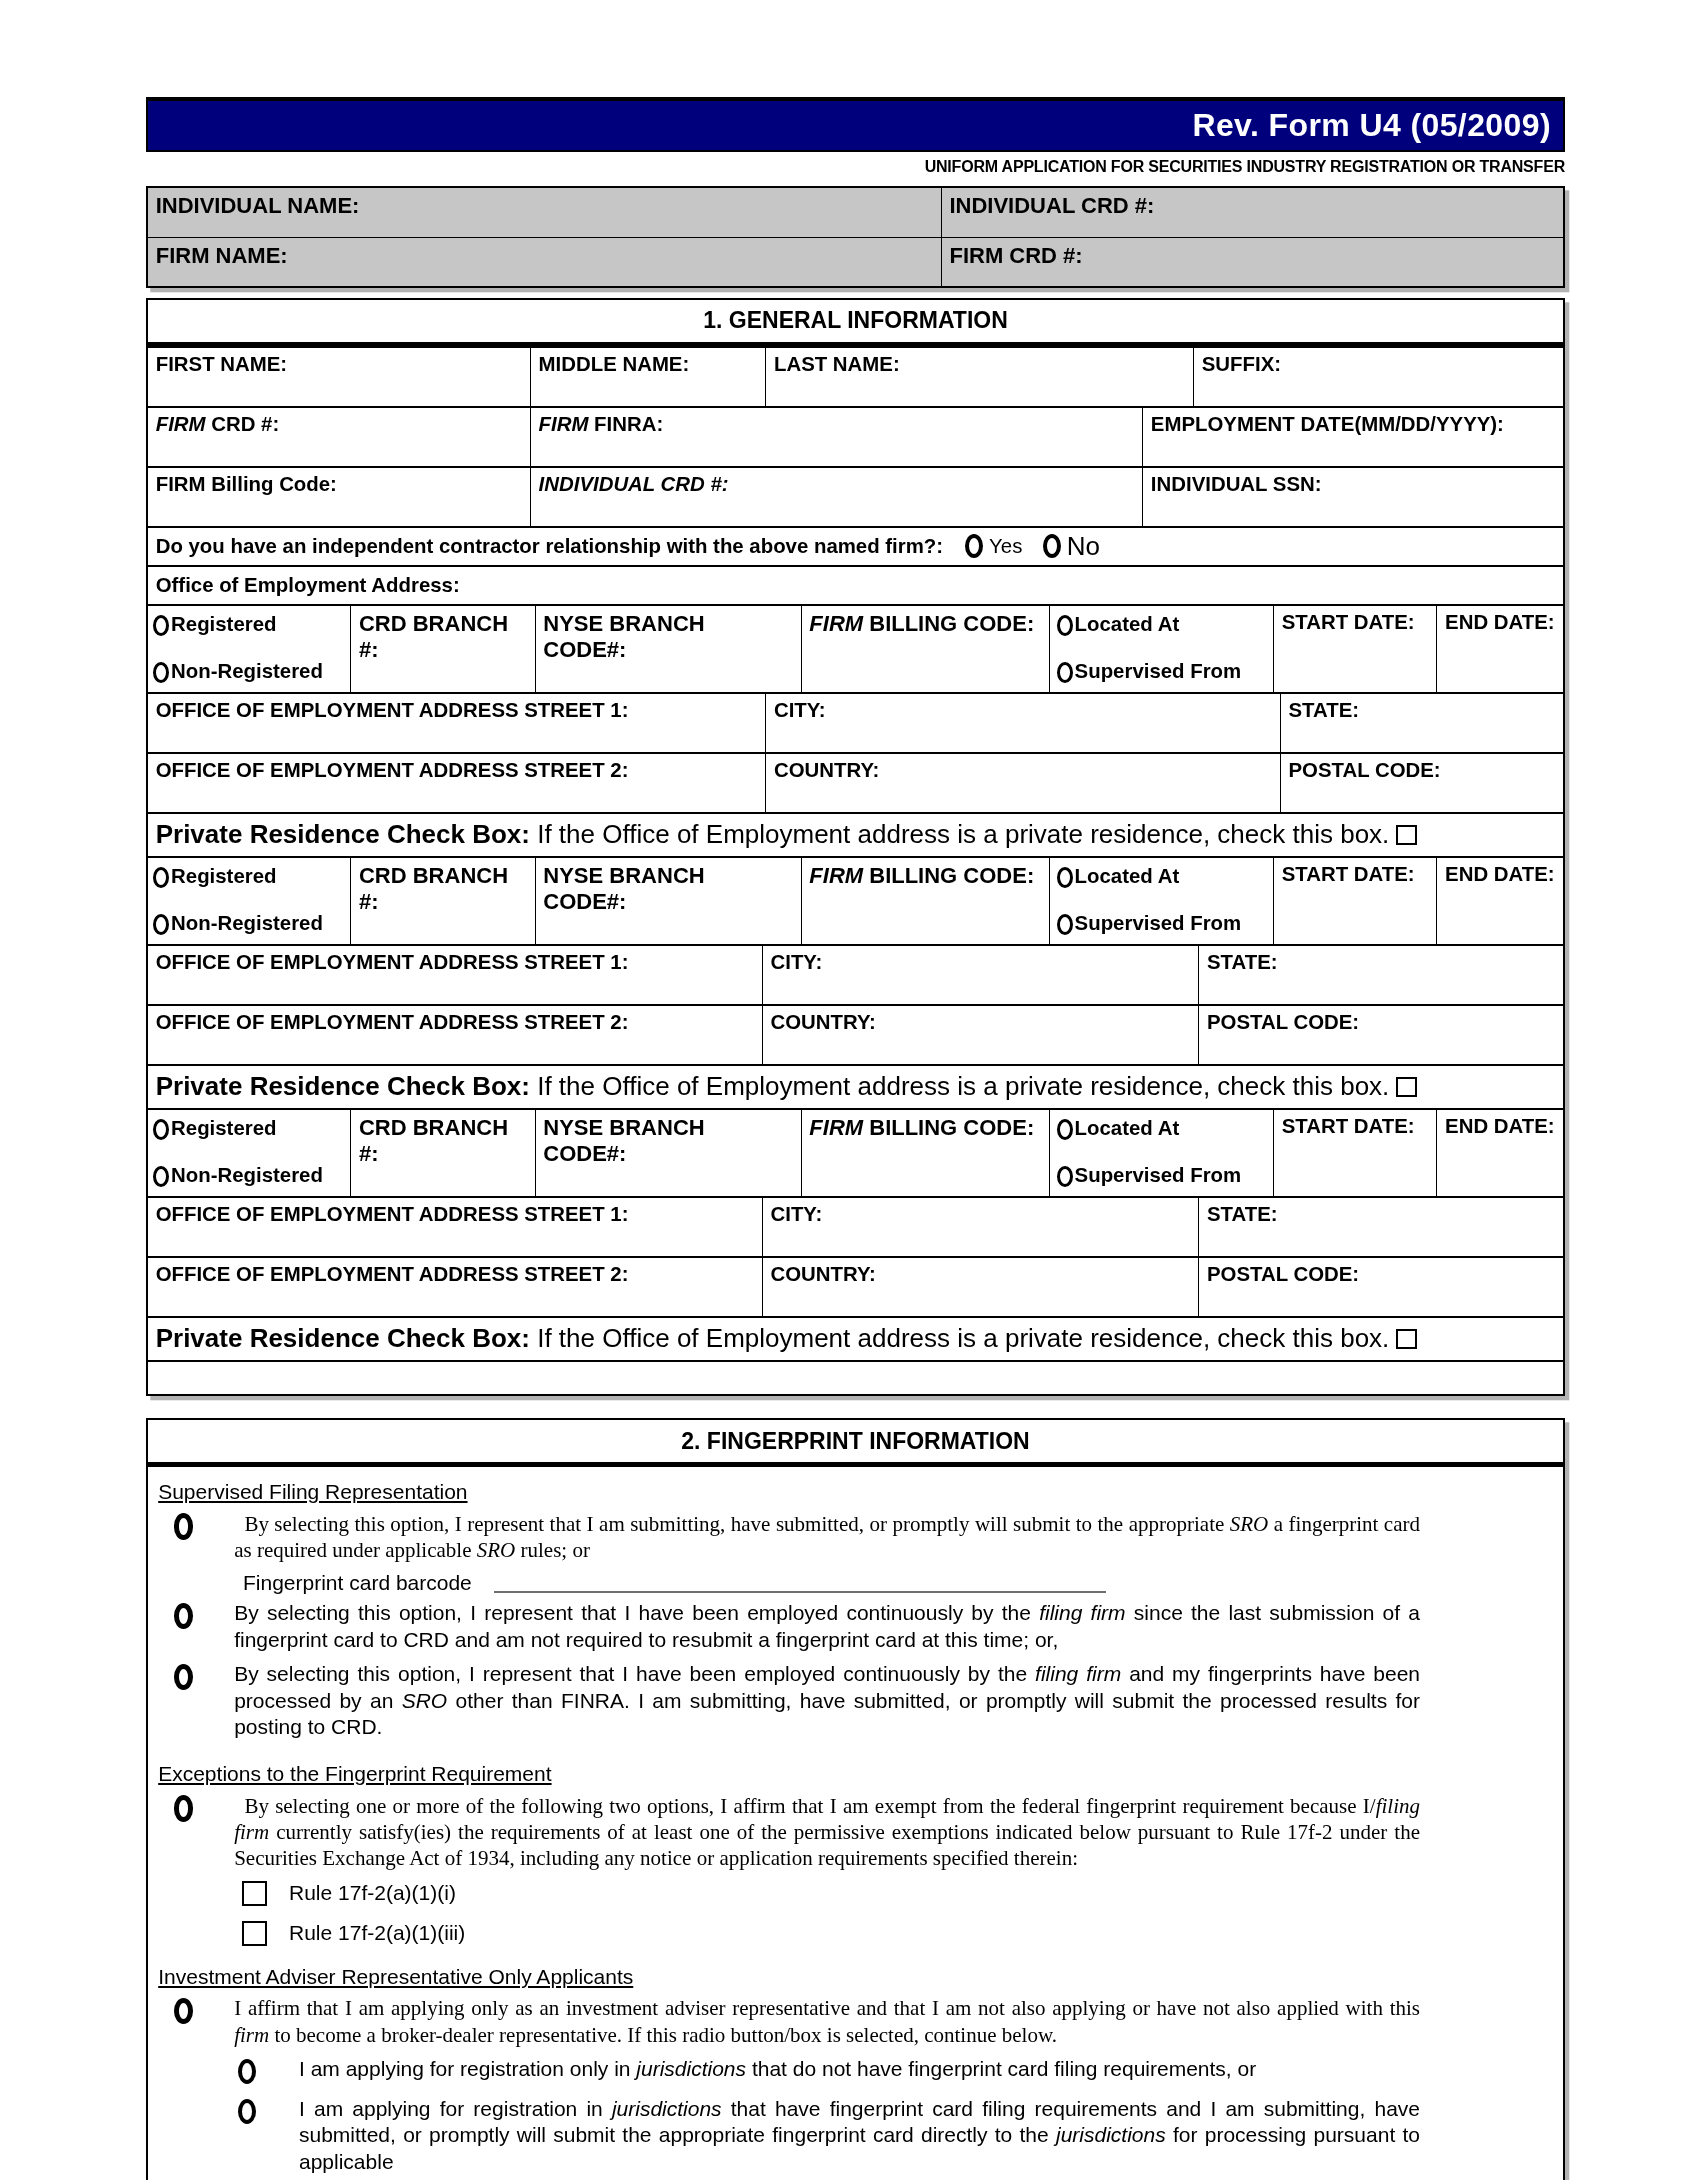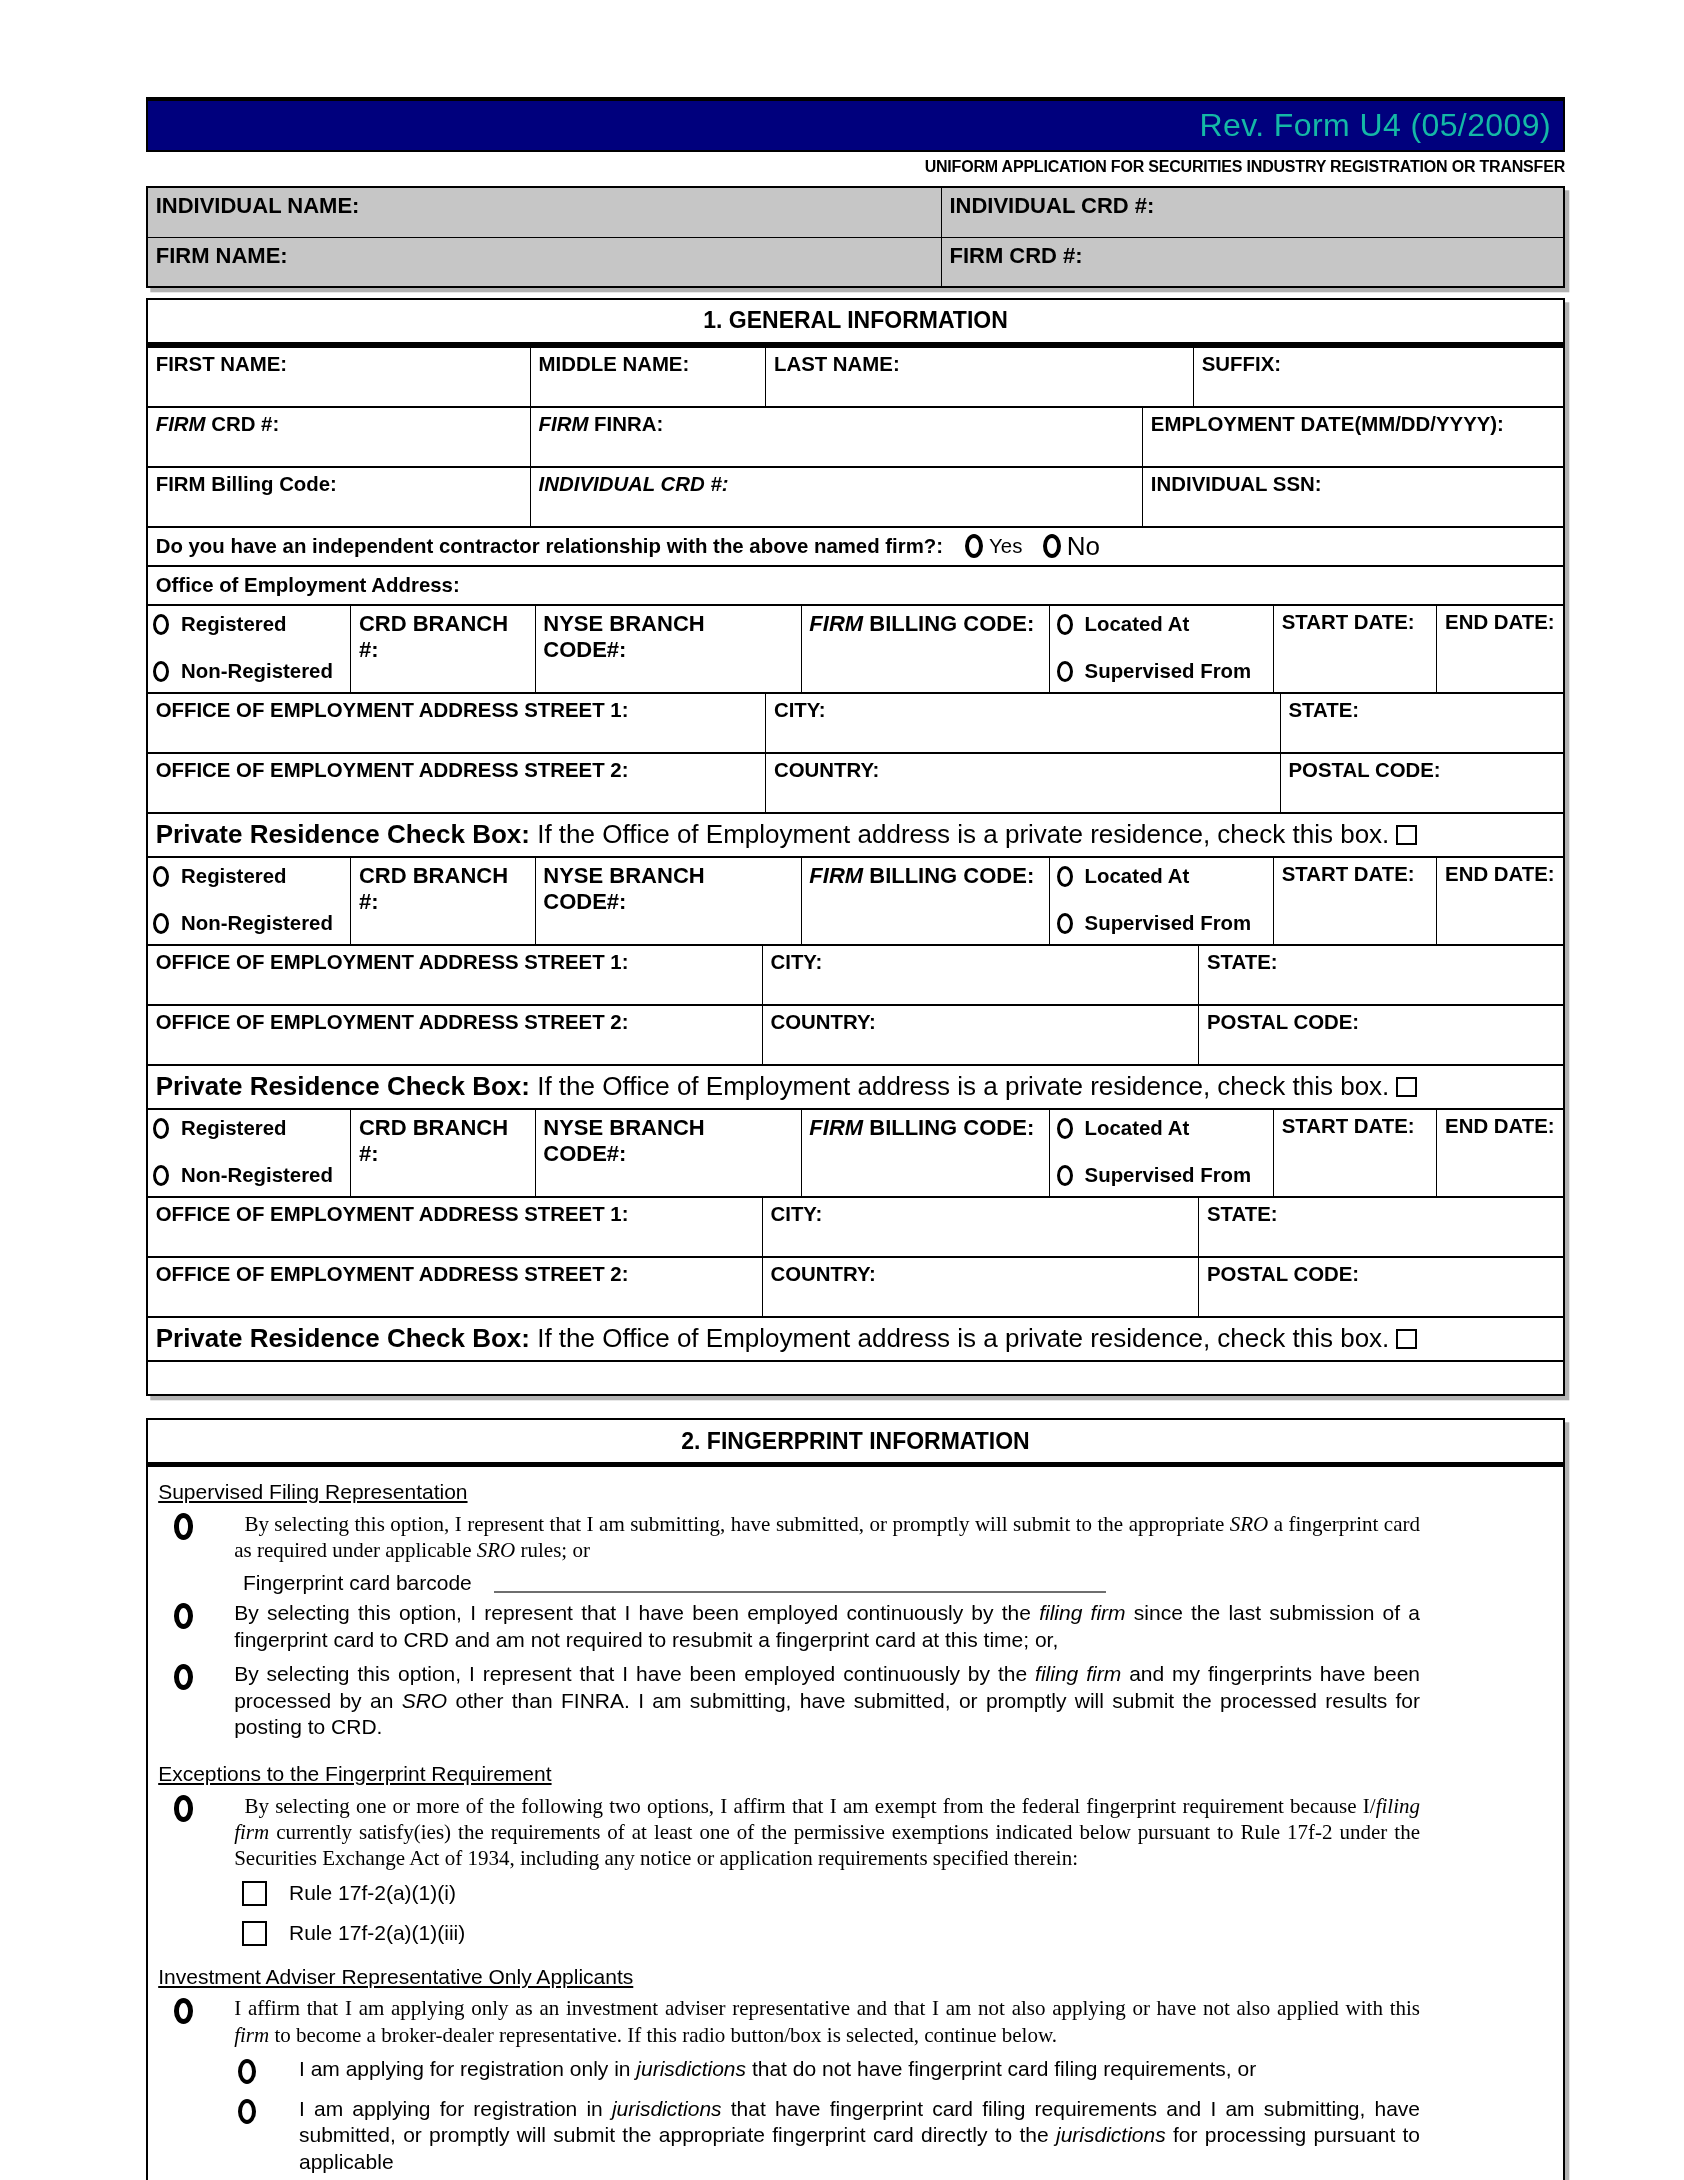--- a/index.html
+++ b/index.html
@@ -19,21 +19,21 @@
   .banner {
     margin-top: 97px;
     height: 55px;
     border: 2.6px solid #000;
     border-top-width: 4.3px;
     display: flex;
     align-items: center;
     justify-content: flex-end;
     padding-right: 12px;
   }
-  .banner-text { color: #14b8a6; font-weight: normal; font-size: 32px; letter-spacing: 0.4px; }
+  .banner-text { color: #ffffff; font-weight: bold; font-size: 32px; letter-spacing: 0.4px; }
   .subtitle {
     margin-top: 6px;
     text-align: right;
     font-weight: bold;
     font-size: 16px;
     letter-spacing: -0.2px;
   }
 
   
   .tbl {
@@ -93,21 +93,21 @@
 
   
   .ob-head { height: 88px; }
   .ob-c1 { width: 204px; display: flex; flex-direction: column; justify-content: space-between; padding: 6.8px 3.4px 8.5px 5.1px; }
   .ob-c2 { width: 185px; }
   .ob-c3 { width: 267px; }
   .ob-c4 { width: 249px; }
   .ob-c5 { width: 225px; display: flex; flex-direction: column; justify-content: space-between; padding: 6.8px 3.4px 8.5px 6.8px; }
   .ob-c6 { width: 164px; }
   .ob-c7 { width: 126px; }
-  .radio-line { display: flex; align-items: center; gap: 12px; white-space: nowrap; }
+  .radio-line { display: flex; align-items: flex-end; gap: 2px; white-space: nowrap; }
   .ob-c2 .lbl, .ob-c3 .lbl, .ob-c4 .lbl { font-size: 22px; }
 
   
   .ob-street { height: 60px; }
   .st1-c1 { width: 620px; } .st1-c2 { width: 516px; } .st1-c3 { width: 283px; }
   .st2-c1 { width: 617px; } .st2-c2 { width: 438px; } .st2-c3 { width: 365px; }
 
   .priv-row { height: 44px; padding: 8.5px 7.7px; font-size: 26px; display: flex; align-items: center; }
   .priv-row .cbx { width: 20.4px; height: 20.4px; margin-left: 6.8px; }
   .empty-row { height: 34px; }

